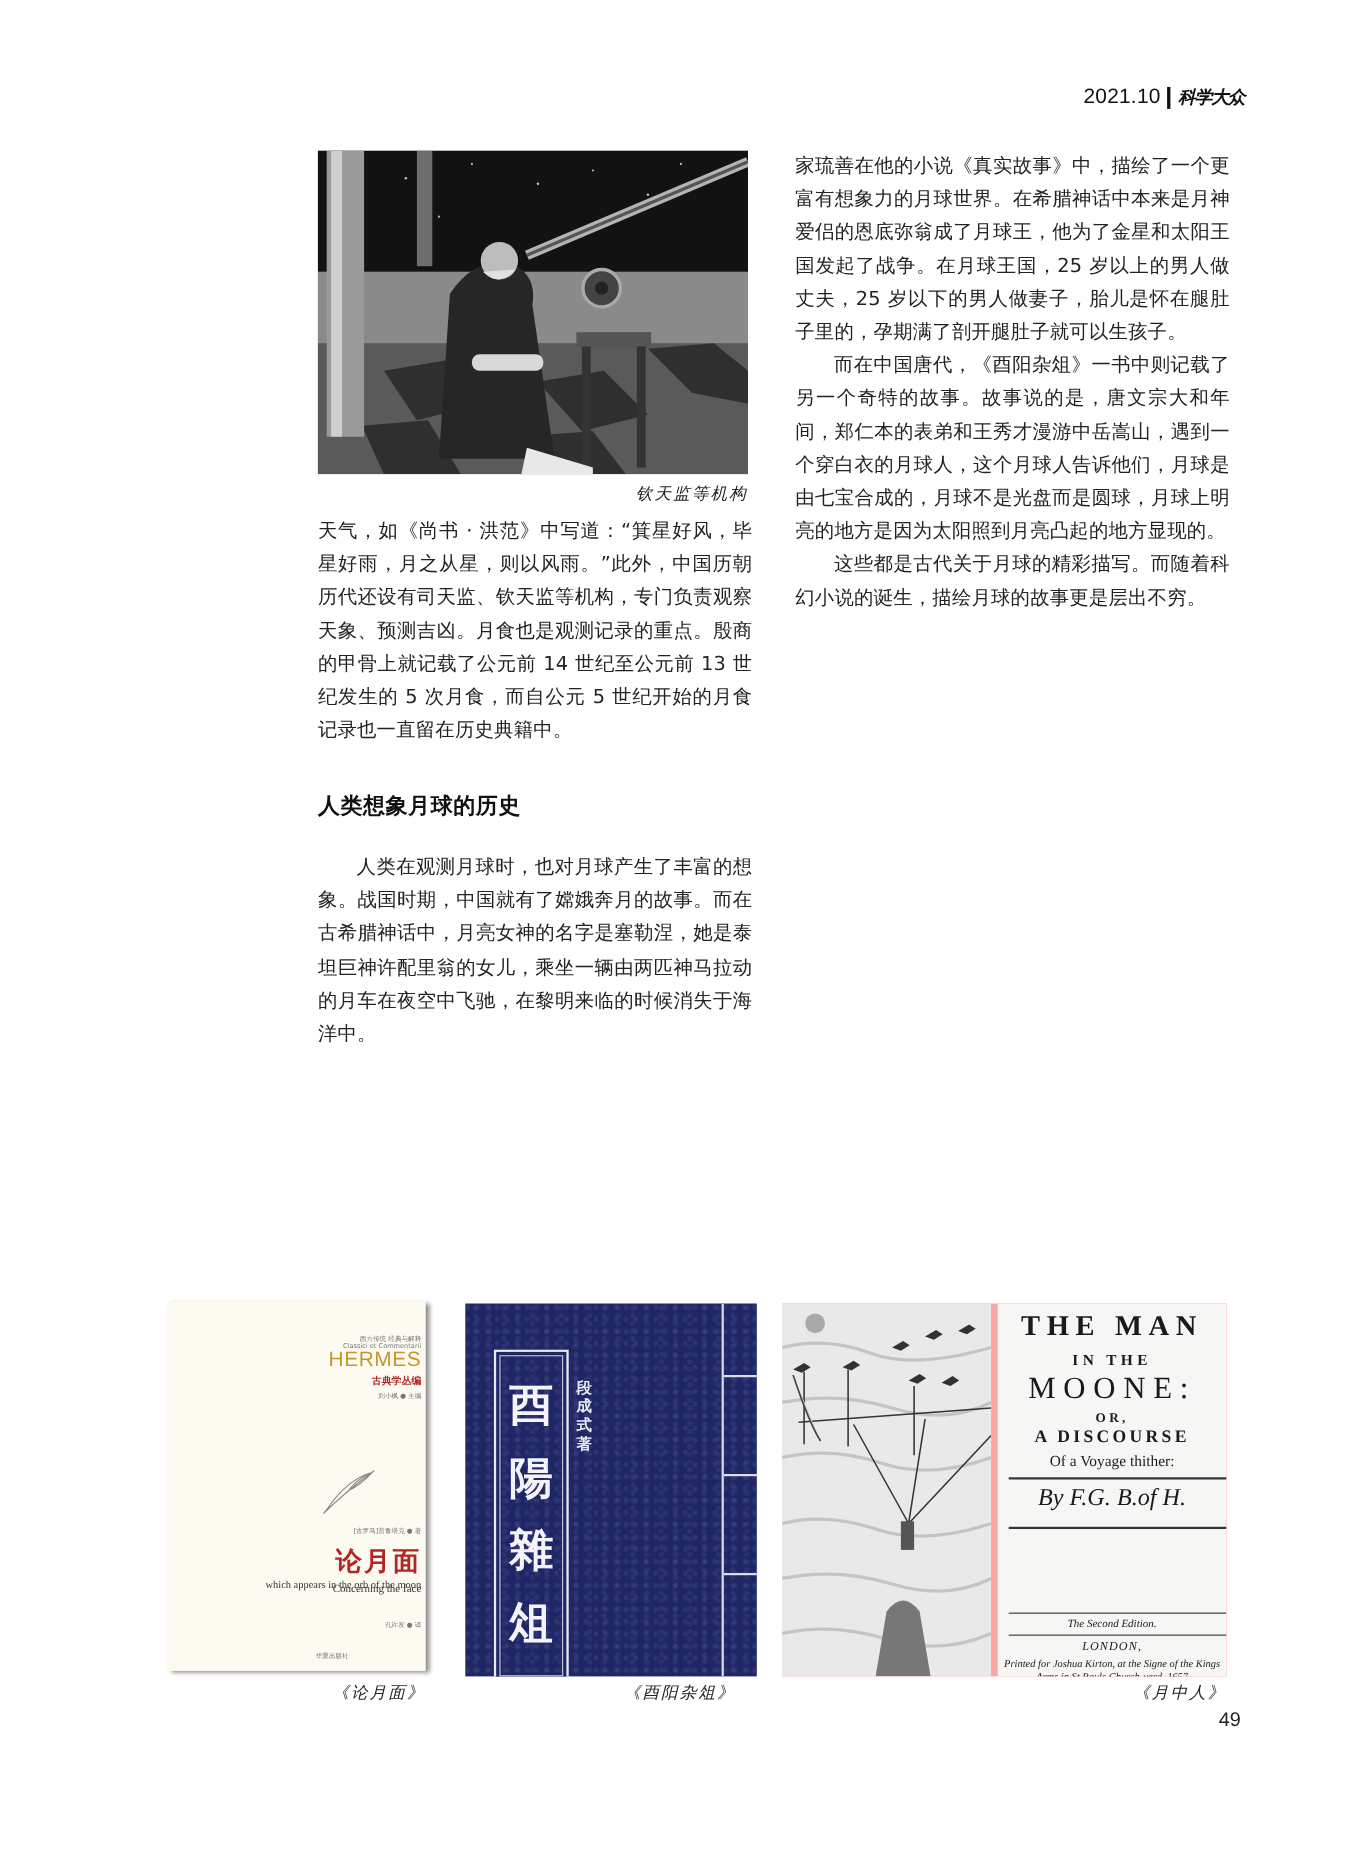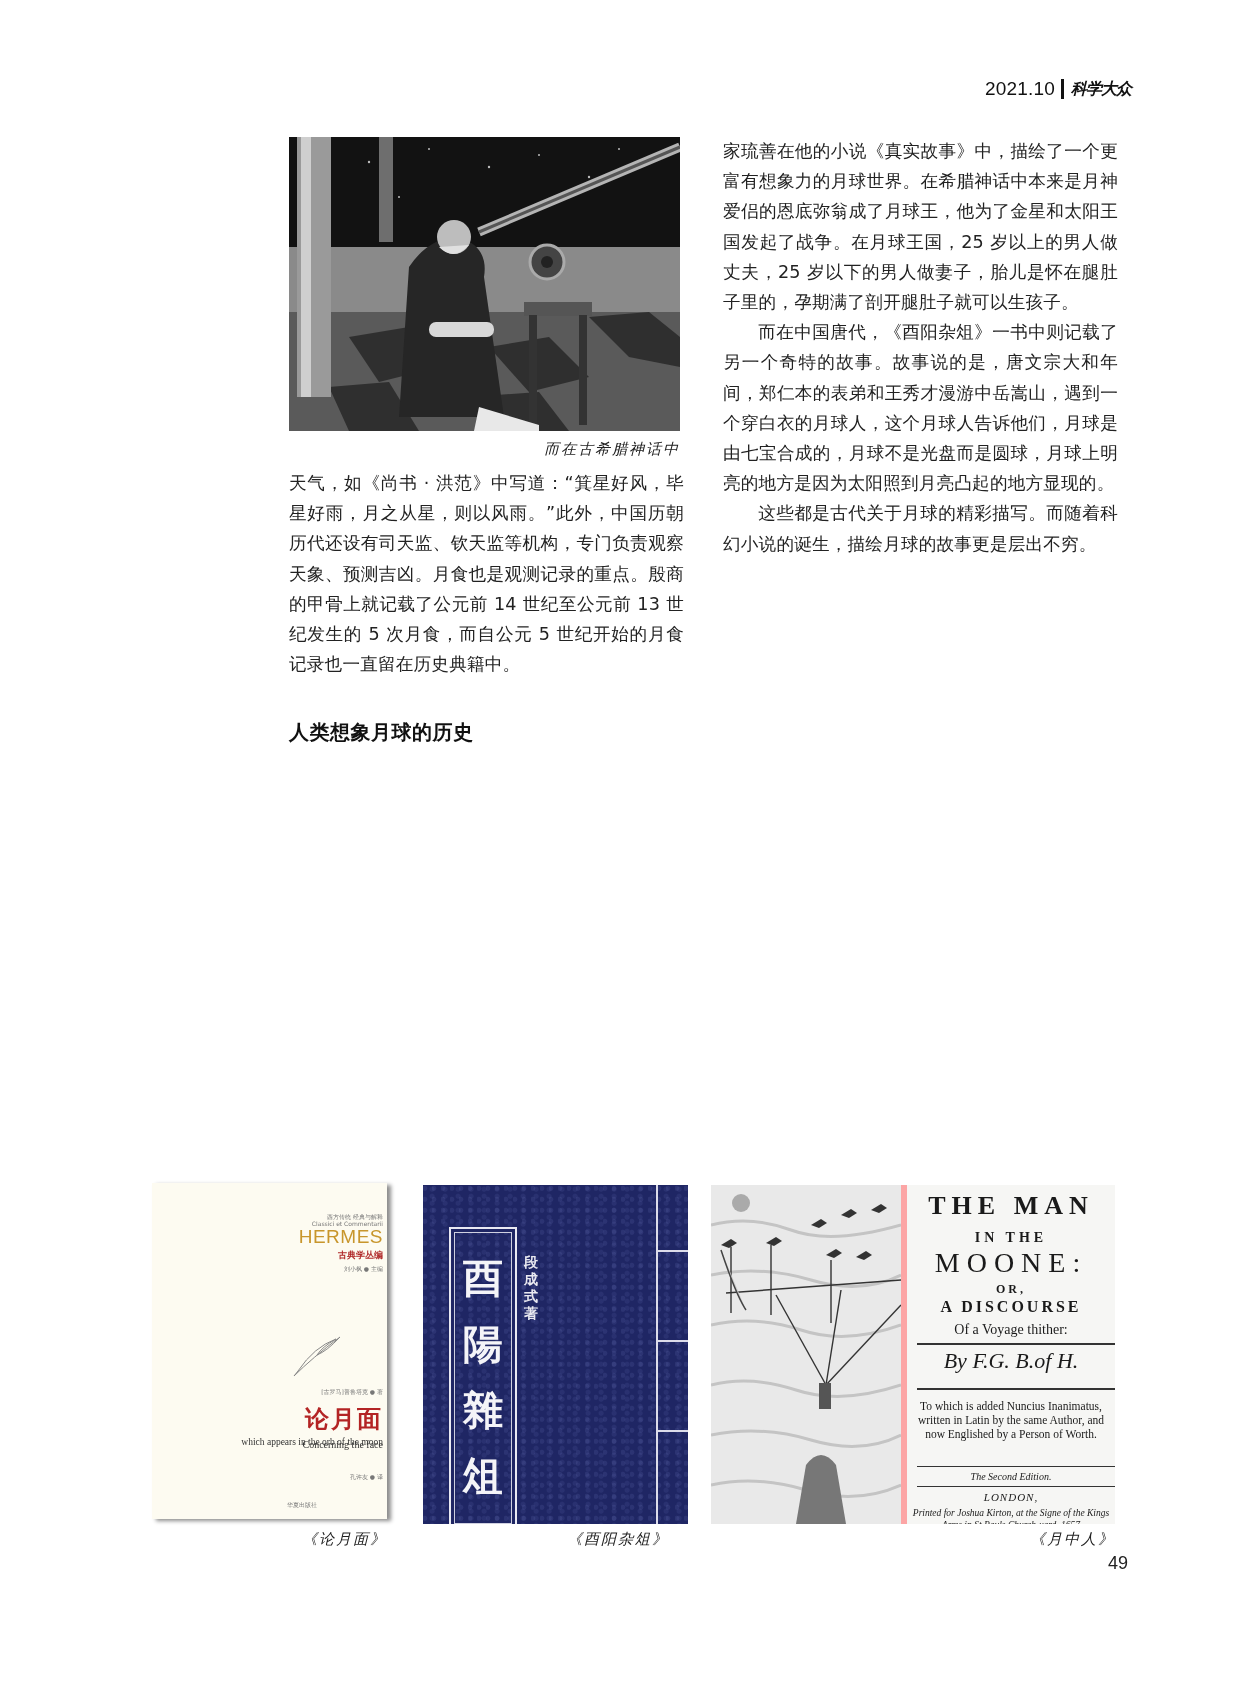--- a/index.html
+++ b/index.html
@@ -110,29 +110,30 @@
     <rect x="235" y="165" width="68" height="14" fill="#555"></rect>
     <rect x="240" y="178" width="8" height="110" fill="#333"></rect>
     <rect x="290" y="178" width="8" height="110" fill="#333"></rect>
     <path d="M120 130 Q140 100 170 100 Q200 110 195 140 L215 280 L110 280 Z" fill="#262626"></path>
     <circle cx="165" cy="100" r="17" fill="#bdbdbd"></circle>
     <path d="M150 110 Q165 125 180 108" fill="#e0e0e0"></path>
     <rect x="140" y="185" width="65" height="15" rx="7" fill="#d8d8d8"></rect>
     <path d="M190 270 L250 288 L250 294 L185 294 Z" fill="#e8e8e8"></path>
   </svg>
 </div>
-<div class="caption" id="cap-galileo">而在古希腊神话中</div>
+<div class="caption" id="cap-galileo">钦天监等机构</div>
 
 <div class="col" id="col-left-top">
   <p>天气，如《尚书 · 洪范》中写道：“箕星好风，毕星好雨，月之从星，则以风雨。”此外，中国历朝历代还设有司天监、钦天监等机构，专门负责观察天象、预测吉凶。月食也是观测记录的重点。殷商的甲骨上就记载了公元前 14 世纪至公元前 13 世纪发生的 5 次月食，而自公元 5 世纪开始的月食记录也一直留在历史典籍中。</p>
 </div>
 
 <div class="section-heading">人类想象月球的历史</div>
 
 <div class="col" id="col-left-bottom">
+  <p class="indent">人类在观测月球时，也对月球产生了丰富的想象。战国时期，中国就有了嫦娥奔月的故事。而在古希腊神话中，月亮女神的名字是塞勒涅，她是泰坦巨神许配里翁的女儿，乘坐一辆由两匹神马拉动的月车在夜空中飞驰，在黎明来临的时候消失于海洋中。</p>
 </div>
 
 <div class="col" id="col-right">
   <p>家琉善在他的小说《真实故事》中，描绘了一个更富有想象力的月球世界。在希腊神话中本来是月神爱侣的恩底弥翁成了月球王，他为了金星和太阳王国发起了战争。在月球王国，25 岁以上的男人做丈夫，25 岁以下的男人做妻子，胎儿是怀在腿肚子里的，孕期满了剖开腿肚子就可以生孩子。</p>
   <p class="indent">而在中国唐代，《酉阳杂俎》一书中则记载了另一个奇特的故事。故事说的是，唐文宗大和年间，郑仁本的表弟和王秀才漫游中岳嵩山，遇到一个穿白衣的月球人，这个月球人告诉他们，月球是由七宝合成的，月球不是光盘而是圆球，月球上明亮的地方是因为太阳照到月亮凸起的地方显现的。</p>
   <p class="indent">这些都是古代关于月球的精彩描写。而随着科幻小说的诞生，描绘月球的故事更是层出不穷。</p>
 </div>
 
 <div class="book" id="book-lunmian">
   <div class="lm-small" style="top:30px; right:4px;">西方传统 经典与解释</div>
@@ -215,21 +216,20 @@
   <div class="mm-text">
     <div class="mm-t1">THE MAN</div>
     <div class="mm-t2">IN THE</div>
     <div class="mm-t3">MOONE:</div>
     <div class="mm-t4">OR,</div>
     <div class="mm-t5">A DISCOURSE</div>
     <div class="mm-t6">Of a Voyage thither:</div>
     <div class="mm-rule" style="top:158px;"></div>
     <div class="mm-t7">By F.G. B.of H.</div>
     <div class="mm-rule" style="top:203px;"></div>
-    <div class="mm-t8">To which is added Nuncius Inanimatus, written in Latin by the same Author, and now Englished by a Person of Worth.</div>
     <div class="mm-rule" style="top:281px; height:1px;"></div>
     <div class="mm-t9">The Second Edition.</div>
     <div class="mm-rule" style="top:301px; height:1px;"></div>
     <div class="mm-t10">LONDON,</div>
     <div class="mm-t11">Printed for Joshua Kirton, at the Signe of the Kings Arms in St.Pauls Church-yard, 1657</div>
   </div>
 </div>
 <div class="caption" id="cap-b3">《月中人》</div>
 
 <div class="page-number">49</div>

